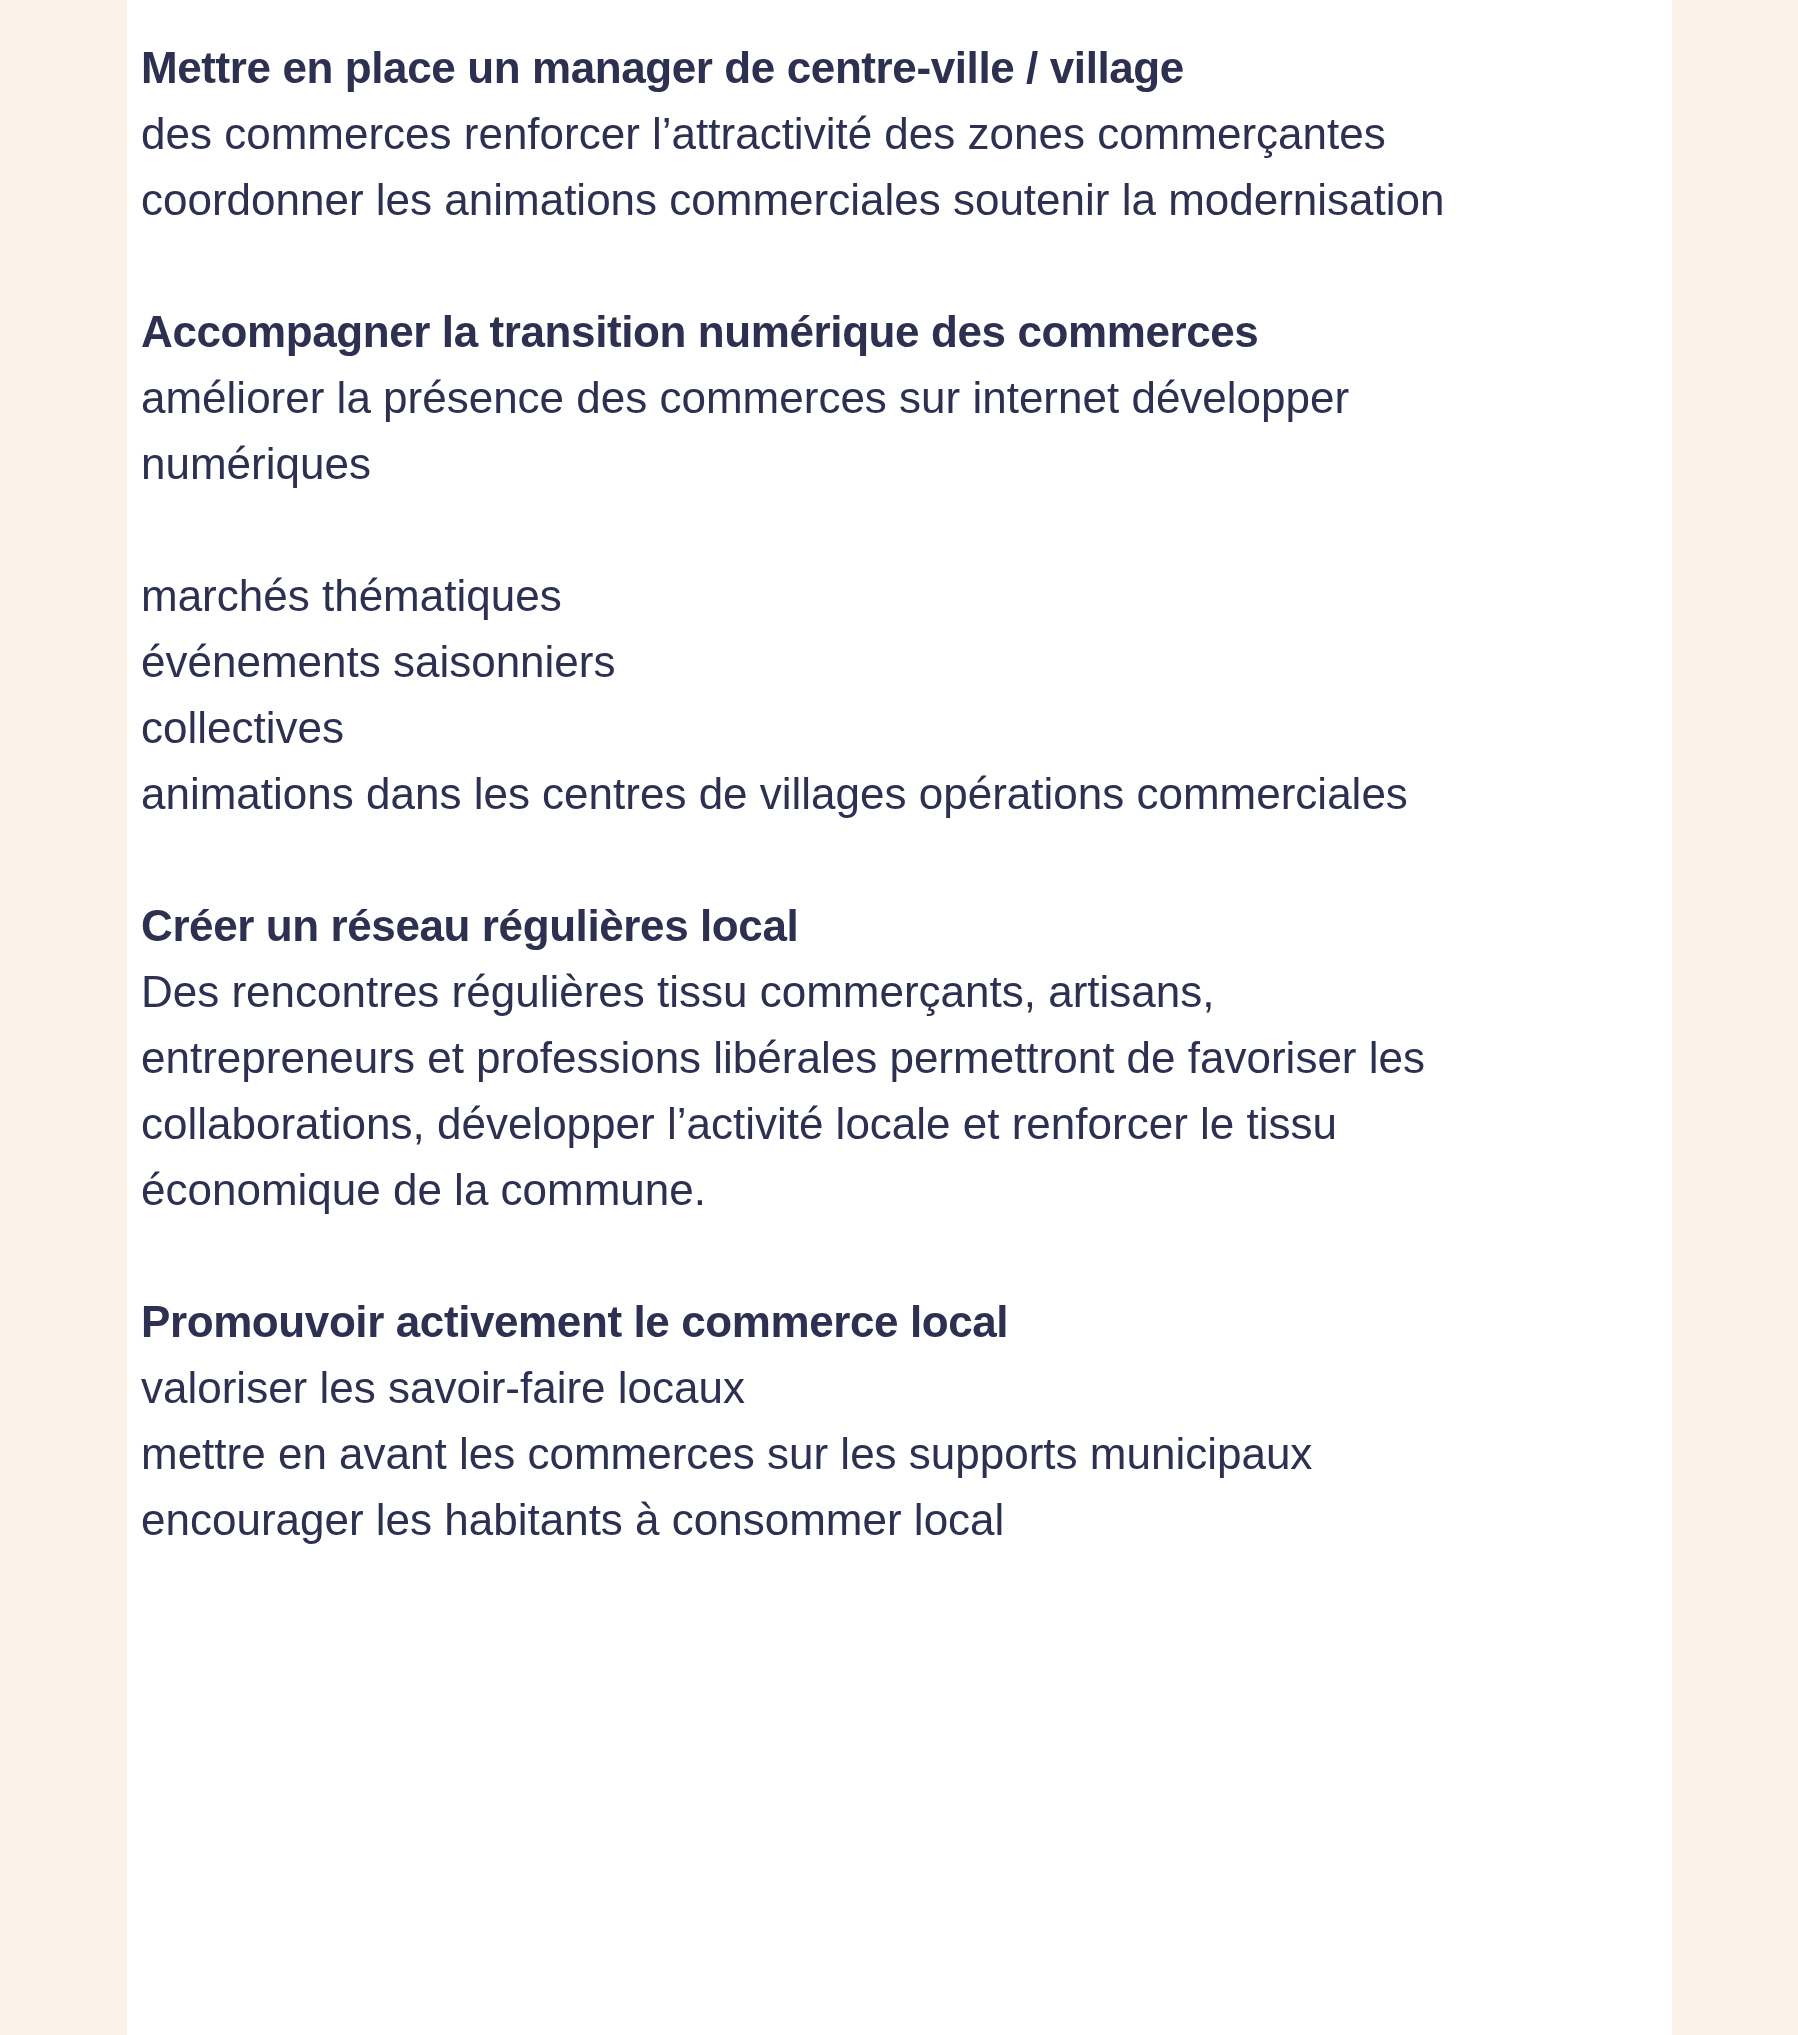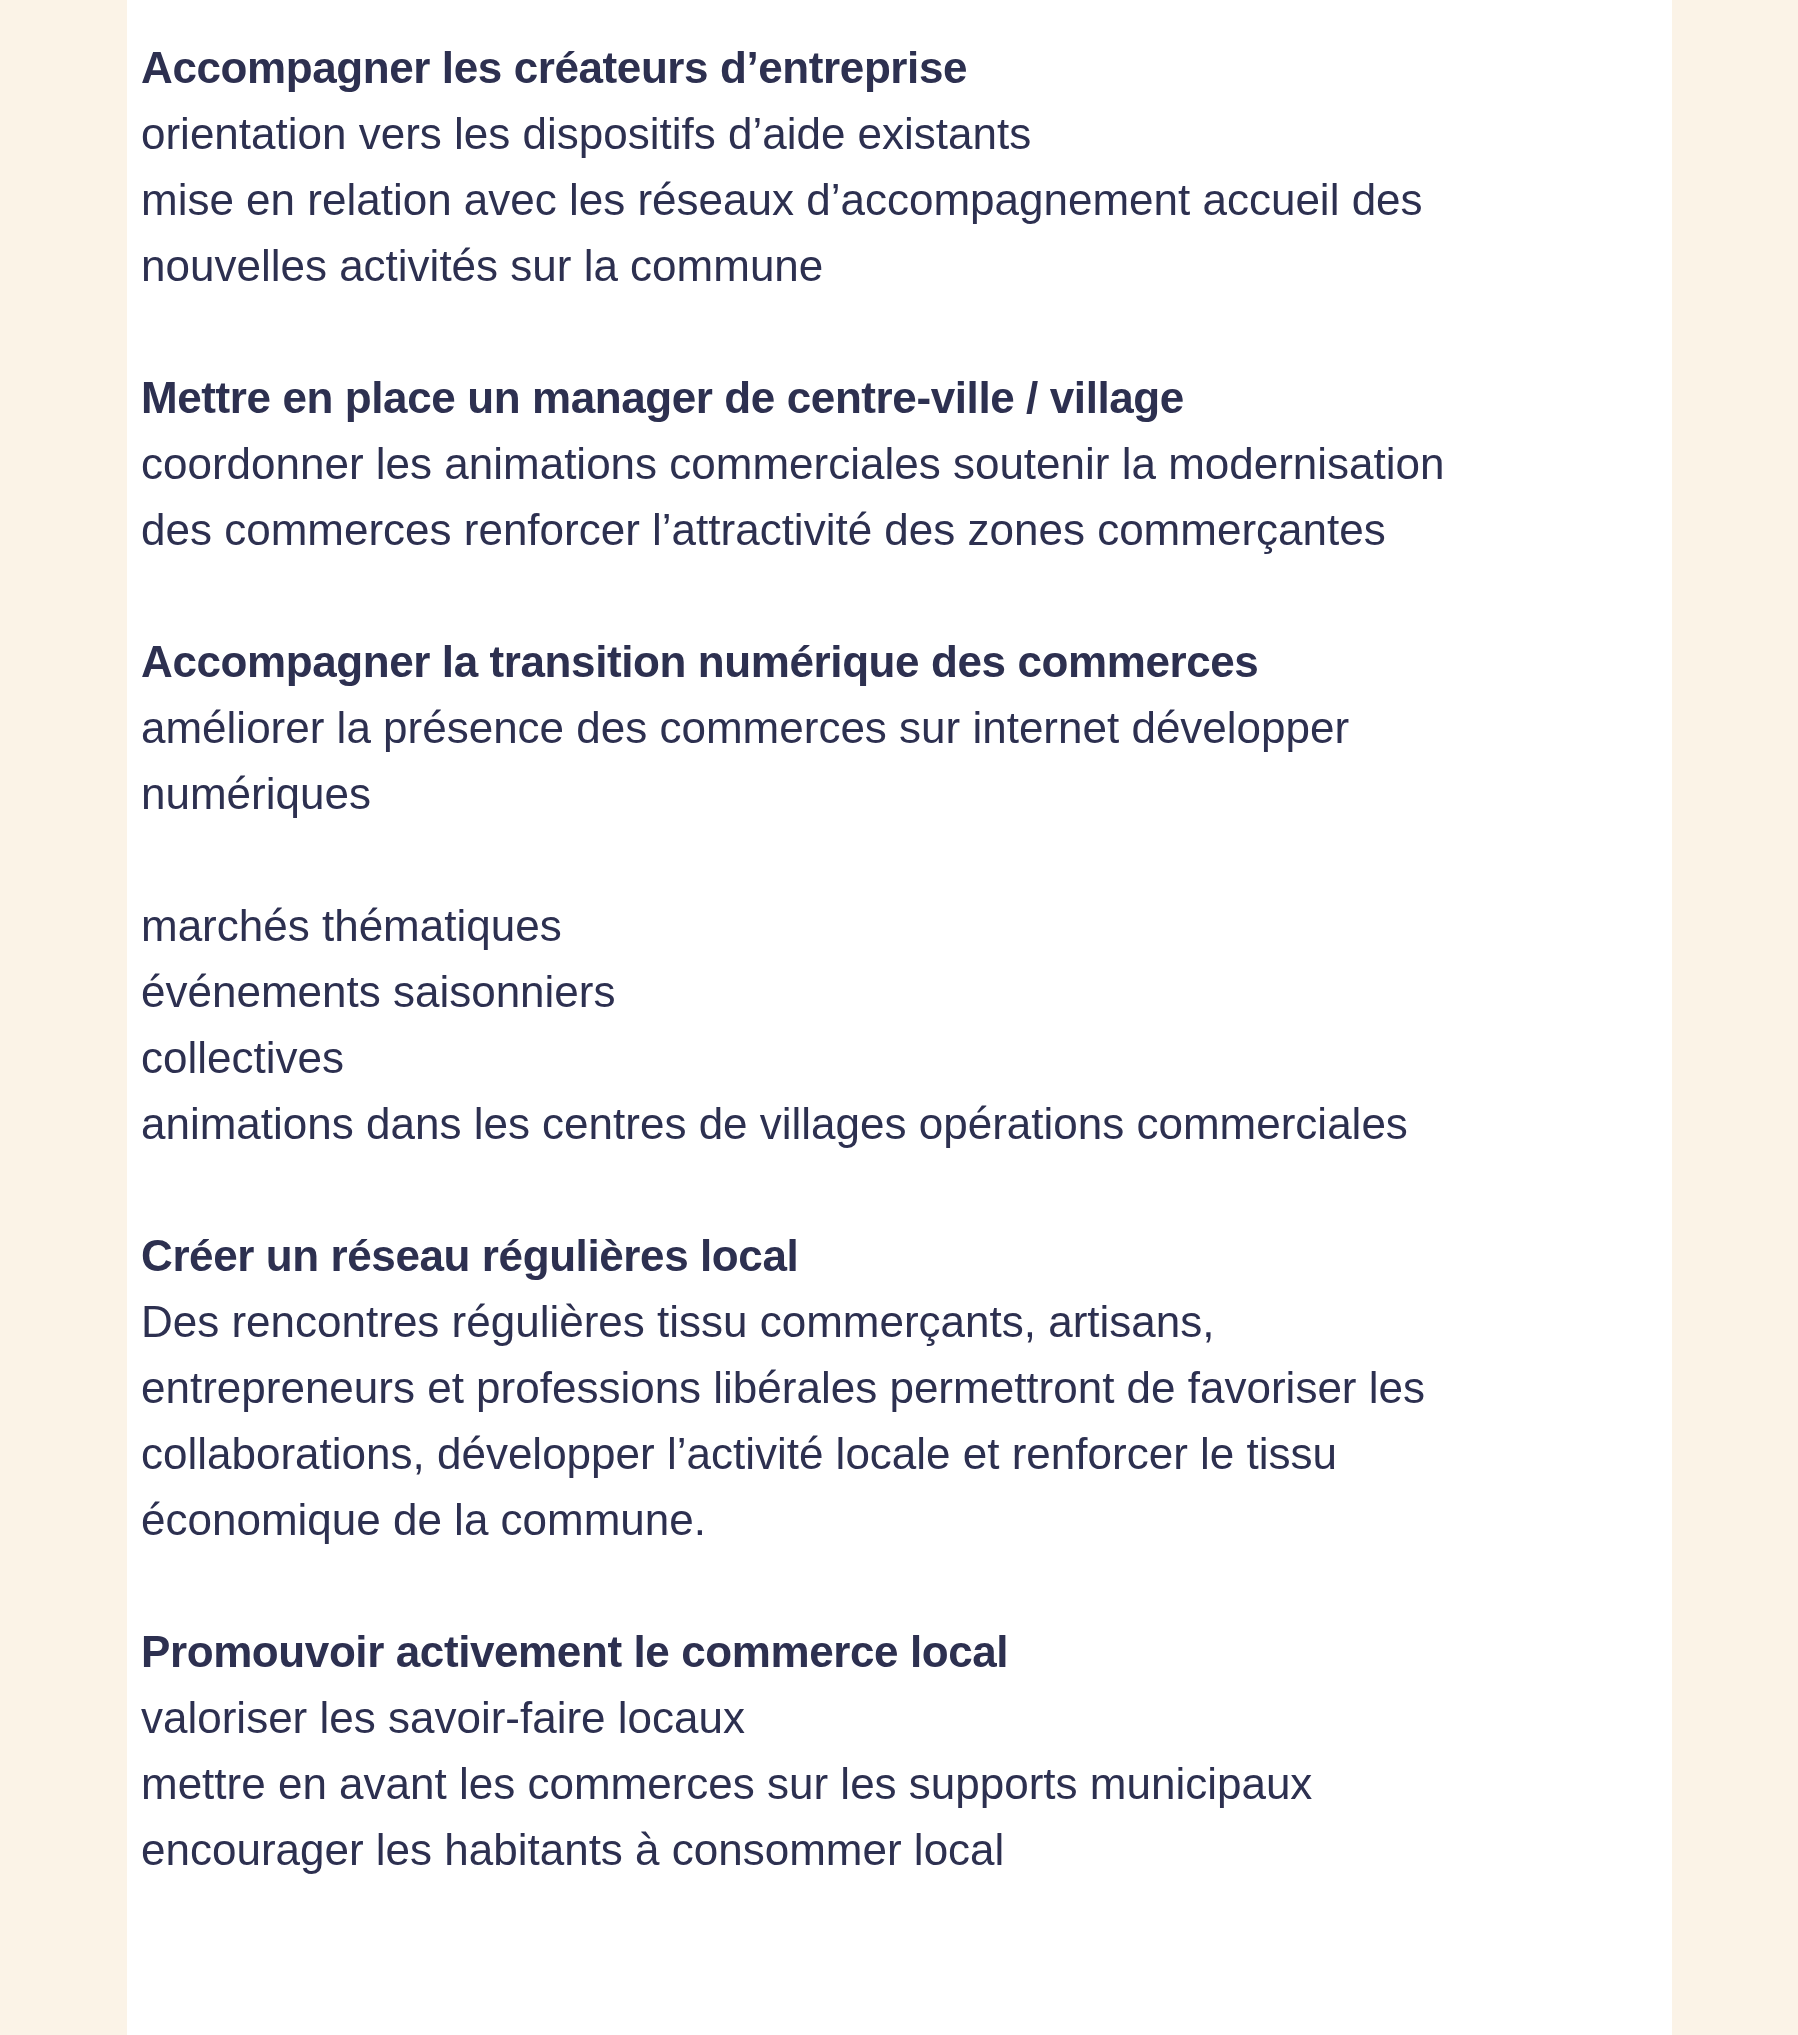--- a/index.html
+++ b/index.html
@@ -39,31 +39,25 @@
     font-size: 44px;
     line-height: 66px;
     font-weight: 400;
   }
 </style>
 </head>
 <body>
 
 <div class="content-column">
 
-  <section class="doc-section">
-    <h2 class="section-heading">Accompagner les créateurs d’entreprise</h2>
-    <p class="body-line">orientation vers les dispositifs d’aide existants</p>
-    <p class="body-line">mise en relation avec les réseaux d’accompagnement accueil des</p>
-    <p class="body-line">nouvelles activités sur la commune</p>
-  </section>
 
   <section class="doc-section">
     <h2 class="section-heading">Mettre en place un manager de centre-ville / village</h2>
+    <p class="body-line">des commerces renforcer l’attractivité des zones commerçantes</p>
     <p class="body-line">coordonner les animations commerciales soutenir la modernisation</p>
-    <p class="body-line">des commerces renforcer l’attractivité des zones commerçantes</p>
   </section>
 
   <section class="doc-section">
     <h2 class="section-heading">Accompagner la transition numérique des commerces</h2>
     <p class="body-line">améliorer la présence des commerces sur internet développer</p>
     <p class="body-line">numériques</p>
   </section>
 
   <section class="doc-section">
     <p class="body-line">marchés thématiques</p>

